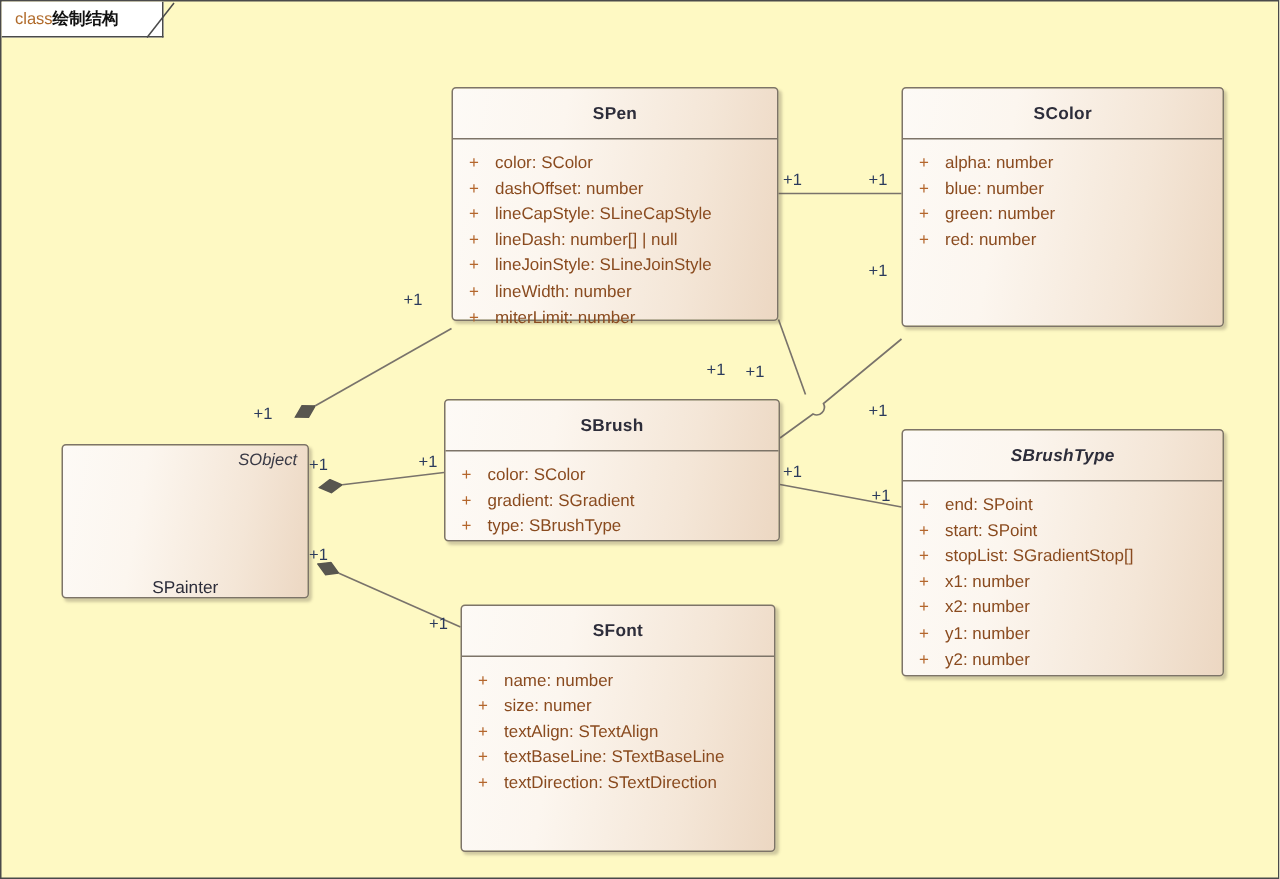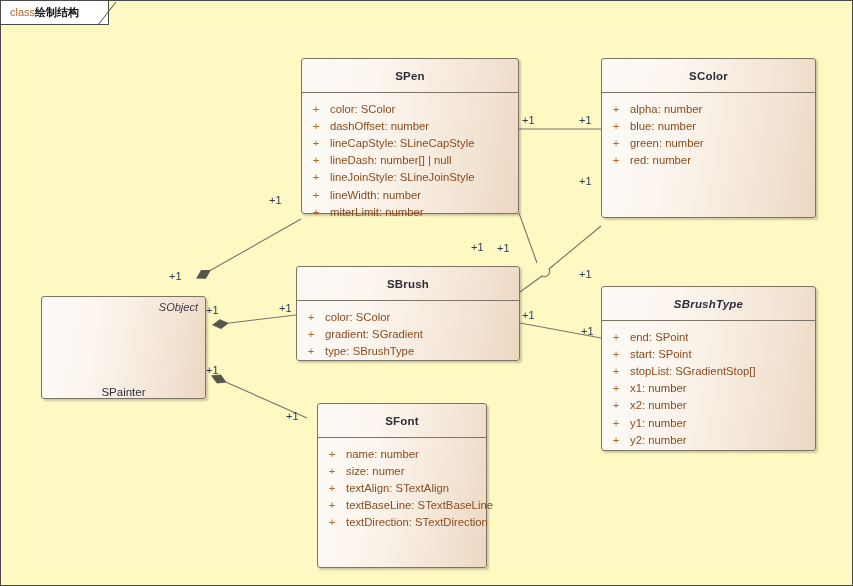--- a/index.html
+++ b/index.html
@@ -248,21 +248,21 @@
           <span class="vis">+</span>
           <span class="sig">y1: number</span>
         </div>
         <div class="attr">
           <span class="vis">+</span>
           <span class="sig">y2: number</span>
         </div>
       </div>
   </div>
 
-  <div class="uml" id="cls-sfont" style="left:316px;top:402px;width:170px;height:165px;">
+  <div class="uml" id="cls-sfont" style="left:306px;top:402px;width:210px;height:165px;">
     <div class="hdr">
       <span class="title">SFont</span>
     </div>
     <div class="body">
         <div class="attr">
           <span class="vis">+</span>
           <span class="sig">name: number</span>
         </div>
         <div class="attr">
           <span class="vis">+</span>

